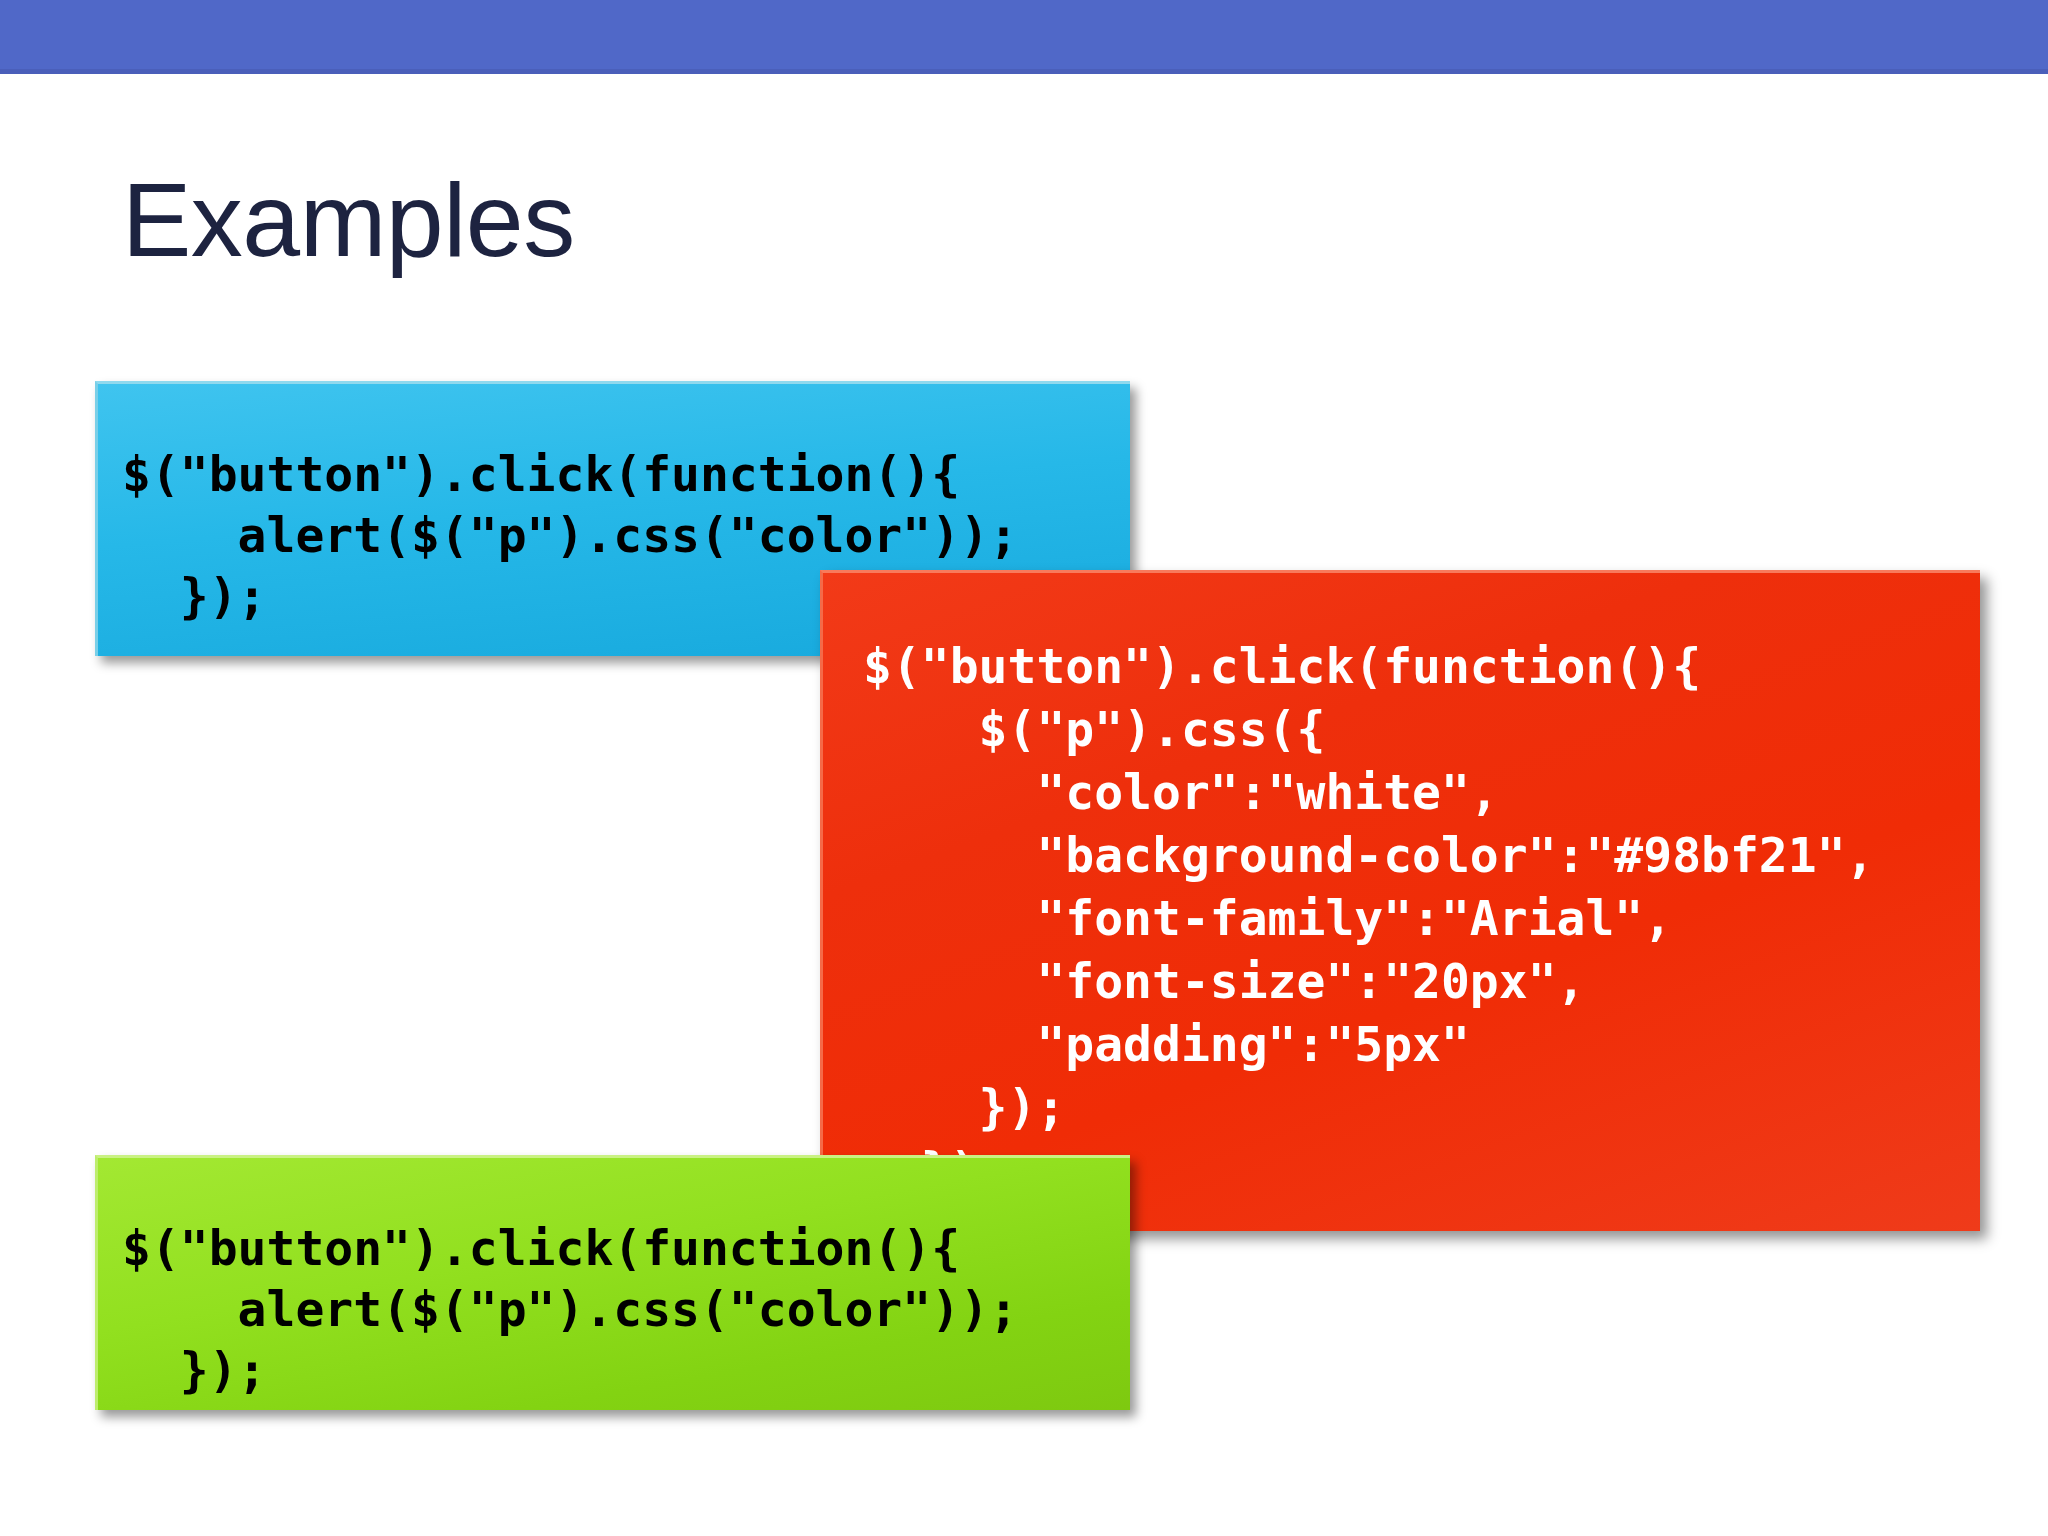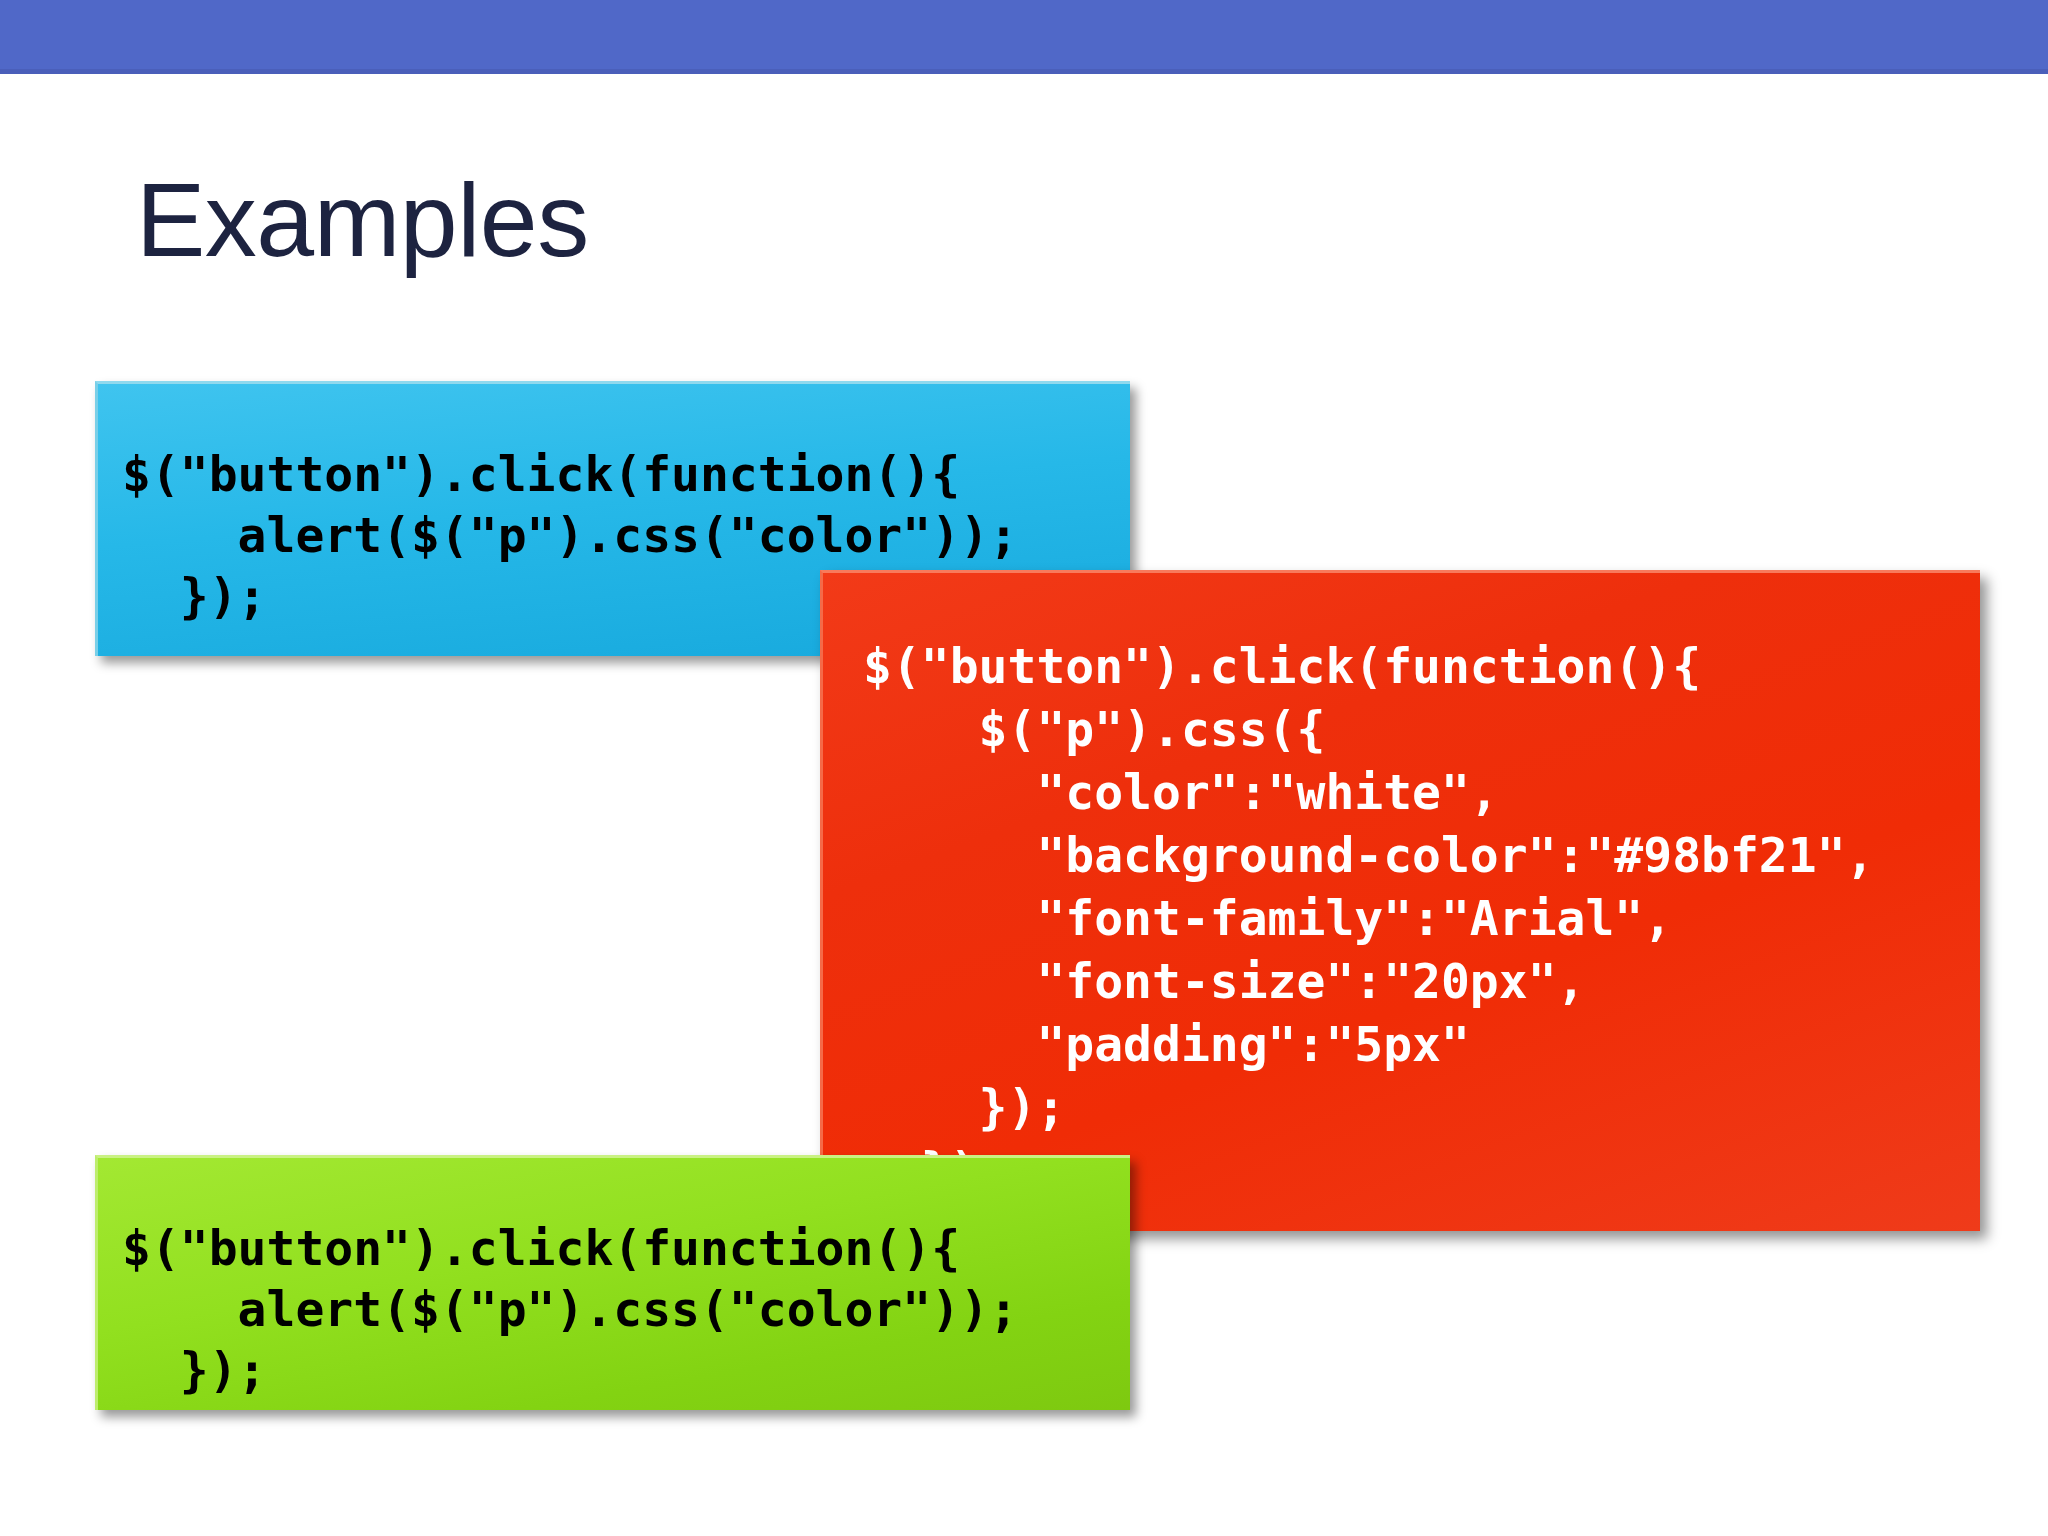--- a/index.html
+++ b/index.html
@@ -23,21 +23,21 @@
     width: 2048px;
     height: 74px;
     background: #5068c8;
     border-bottom: 5px solid #4a5fba;
     box-sizing: border-box;
   }
 
   
   #slide-title {
     position: absolute;
-    left: 136px;
+    left: 122px;
     top: 168px;
     font-family: "Liberation Sans", sans-serif;
     font-size: 104px;
     font-weight: 400;
     line-height: 1;
     color: #1d2340;
     letter-spacing: -0.5px;
     white-space: pre;
   }
 

